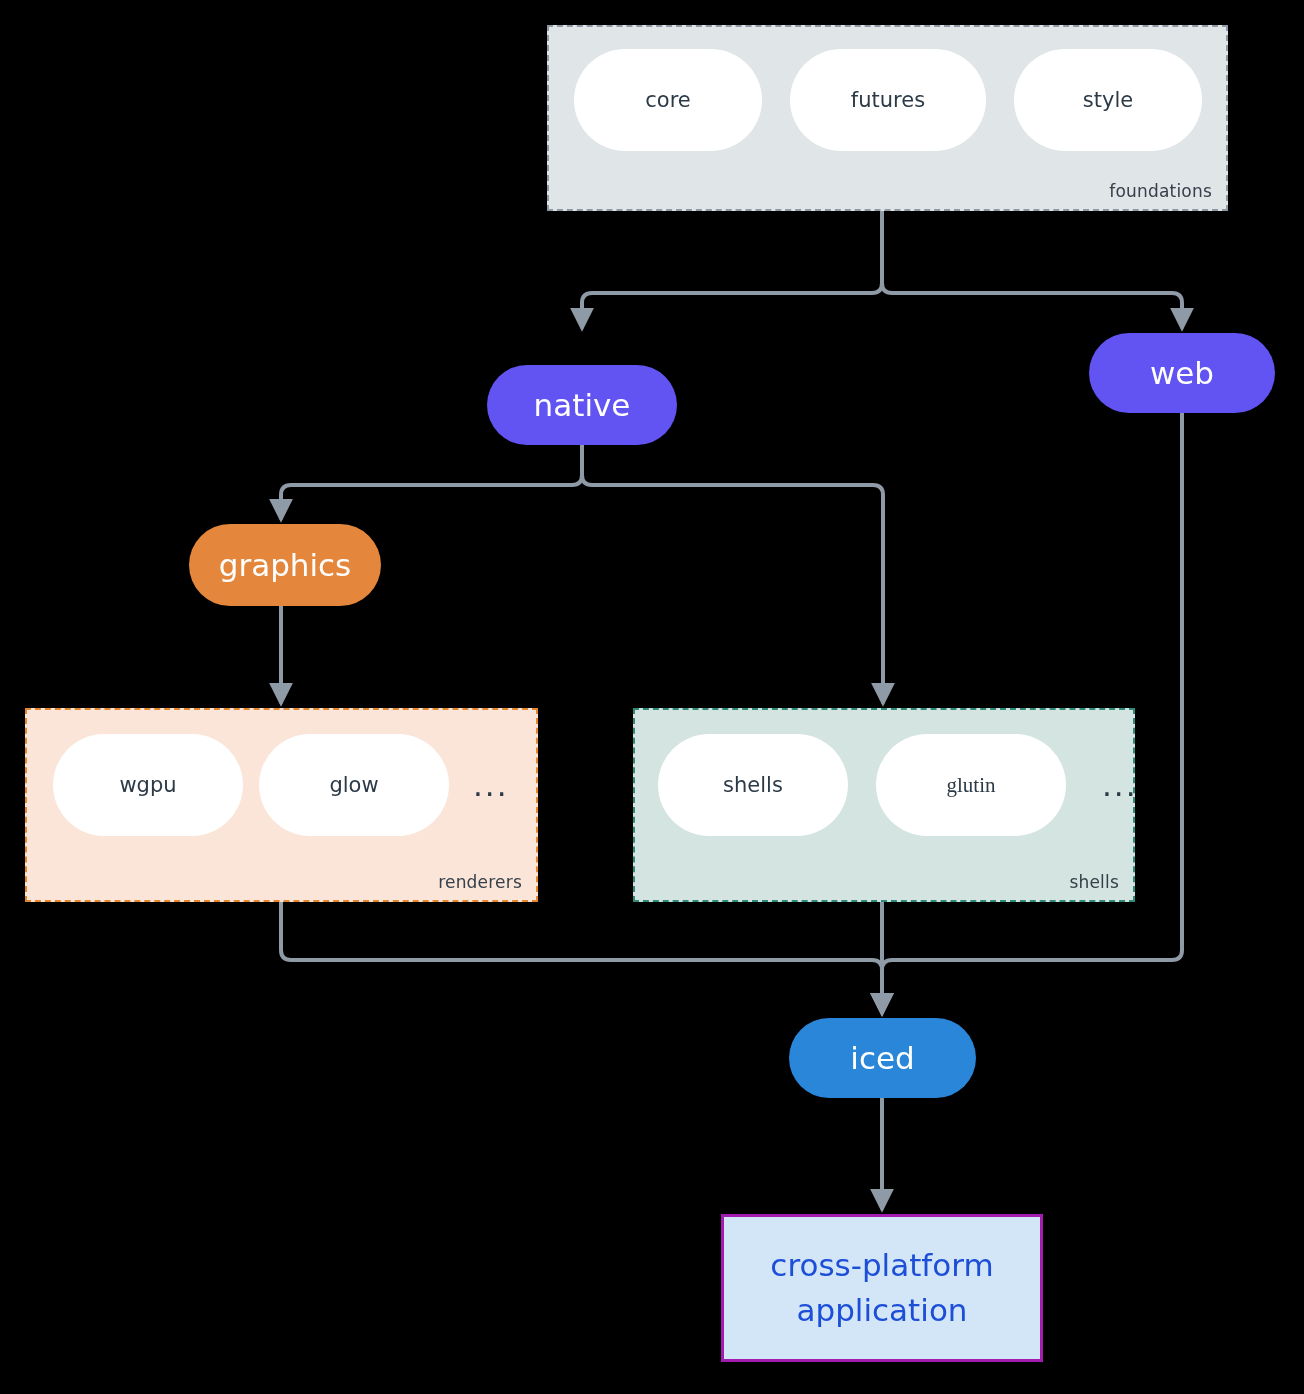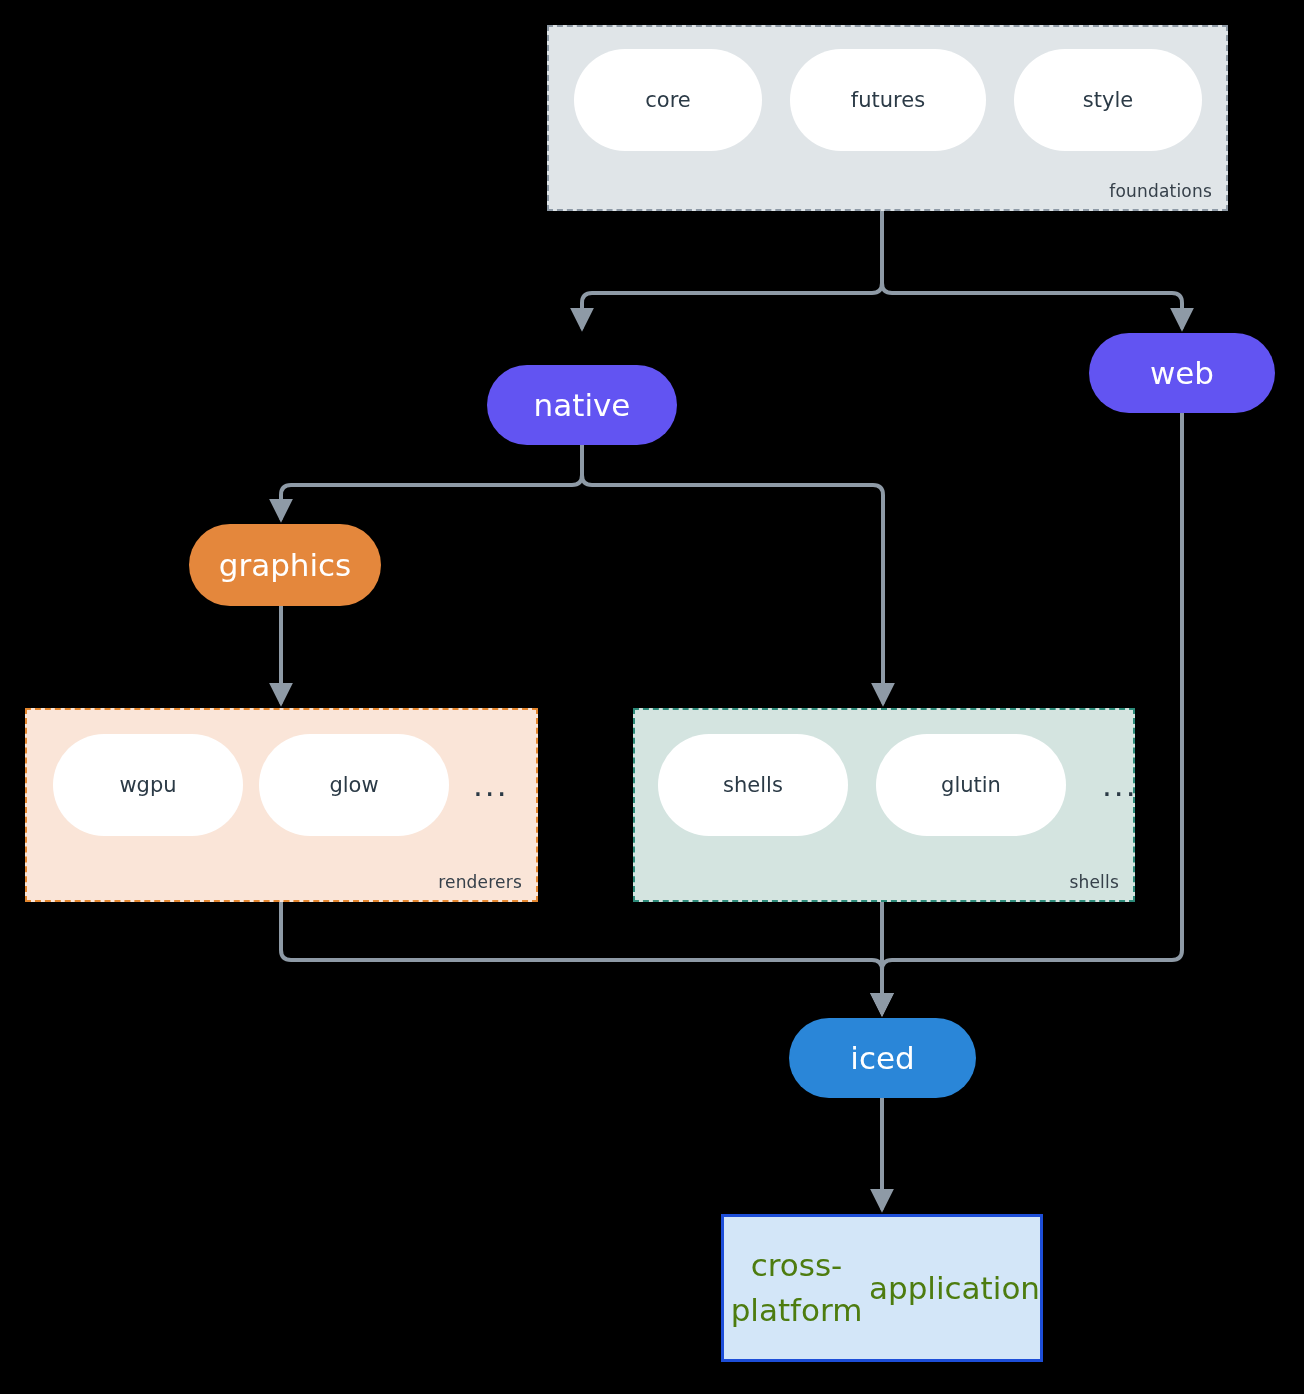--- a/index.html
+++ b/index.html
@@ -102,21 +102,21 @@
     color: #2b3a46;
     box-sizing: border-box;
     padding: 0 22px;
   }
   .pw-core     { width: 188px; }
   .pw-futures  { width: 196px; }
   .pw-style    { width: 188px; }
   .pw-wgpu     { width: 190px; }
   .pw-glow     { width: 190px; }
   .pw-winit    { width: 190px; }
-  .pw-glutin   { width: 190px; }
+  .pw-glutin   { width: 190px; font-family: Liberation Serif, serif; }
 
   .ellipsis {
     font-size: 31px;
     color: #2b3a46;
     padding-left: 8px;
     letter-spacing: 2px;
     line-height: 102px;
   }
 
   
@@ -136,28 +136,28 @@
   .node-iced     { left: 789px;  top: 1018px; width: 187px; height: 80px;  background: #2a86d8; }
 
   
   .app-box {
     position: absolute;
     left: 721px;
     top: 1214px;
     width: 322px;
     height: 148px;
     background: #d3e6f8;
-    border: 3px solid #1d4ed8;
-    box-sizing: border-box;
-    display: flex;
-    flex-direction: row;
+    border: 3px solid #a21caf;
+    box-sizing: border-box;
+    display: flex;
+    flex-direction: column;
     align-items: center;
     justify-content: center;
     font-size: 31px;
-    color: #4d7c0f;
+    color: #1d4ed8;
     line-height: 1.45;
     text-align: center;
   }
 </style>
 </head>
 <body>
 
 <div id="diagram">
 
   <svg id="edges" viewBox="0 0 1304 1394" width="1304" height="1394" xmlns="http://www.w3.org/2000/svg">

